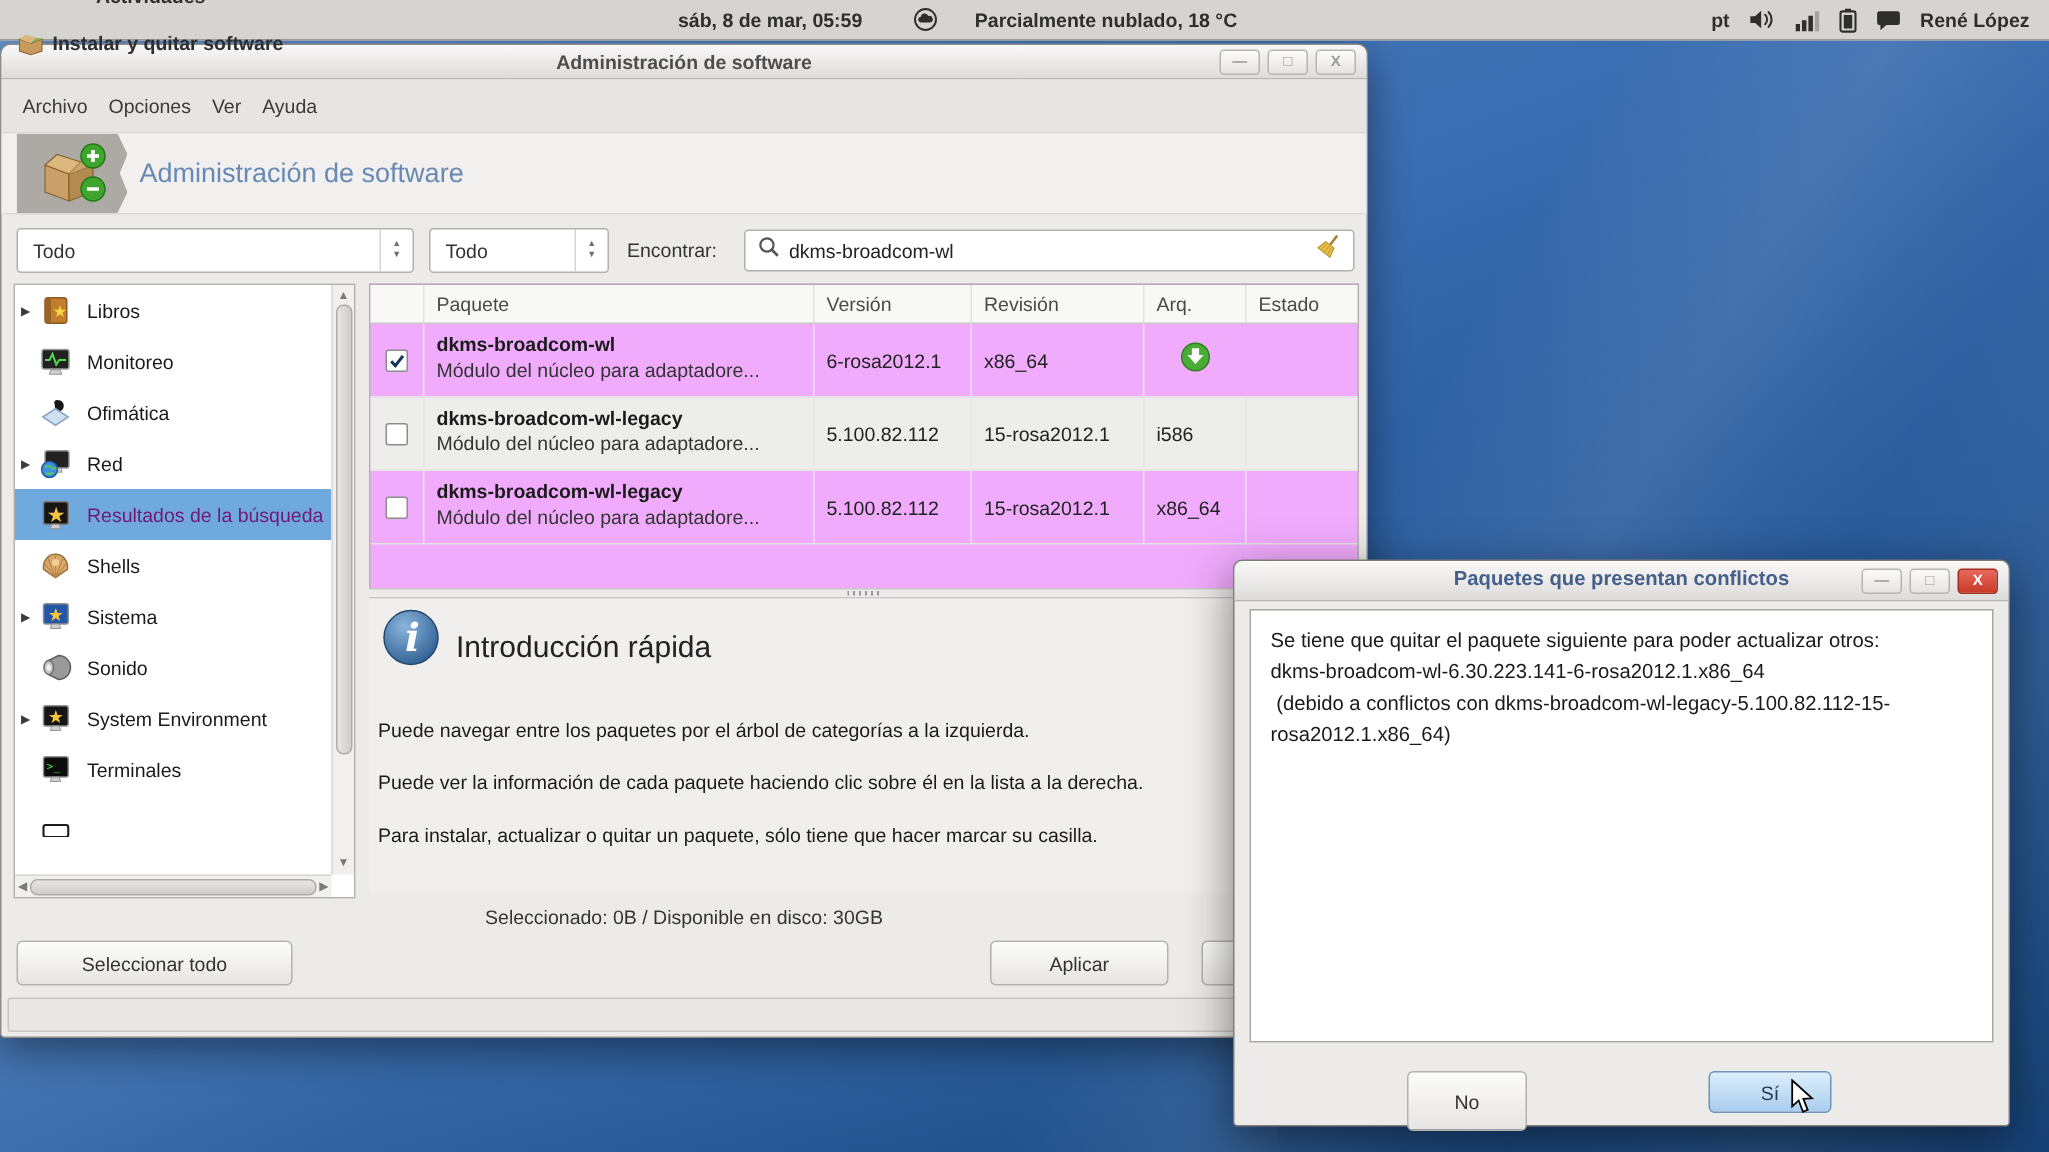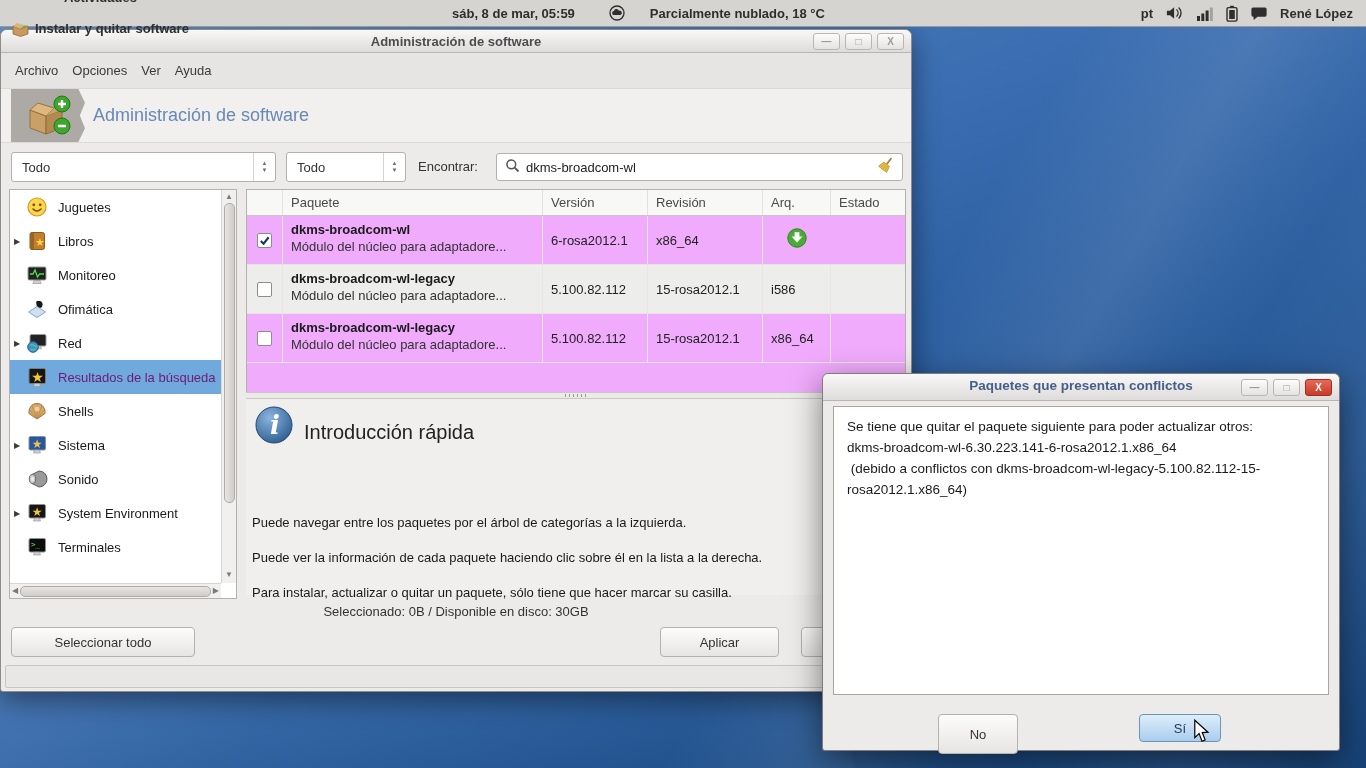--- a/index.html
+++ b/index.html
@@ -101,21 +101,21 @@
   .c-val { display:flex; align-items:center; padding-left:8px; font-size:13px; color:#222; }
   .c-status { display:flex; align-items:center; justify-content:center; }
 
   
   .splitter { position:absolute; left:245px; top:362px; width:660px; height:7px; background:#ecebea;
     border-top:1px solid #c9c7c5; border-bottom:1px solid #c9c7c5; display:flex; align-items:center; justify-content:center; }
   .grip { width:22px; height:3px; background:repeating-linear-gradient(90deg,#9a9a9a 0 1px,transparent 1px 4px); }
   .info-panel { position:absolute; left:245px; top:369px; width:660px; height:196px; background:#f0efee; }
   .info-icon { position:absolute; left:8px; top:6px; }
   .info-heading { position:absolute; left:58px; top:22px; font-size:20px; color:#222; }
-  .info-p { position:absolute; left:6px; font-size:13px; color:#1a1a1a; white-space:nowrap;margin-top:36px; }
+  .info-p { position:absolute; left:6px; font-size:13px; color:#1a1a1a; white-space:nowrap; }
 
   .status-line { position:absolute; left:0; top:574px; width:100%; text-align:center; font-size:13px; color:#333; }
   .btn-selectall { position:absolute; left:10px; top:597px; width:184px; height:30px; }
   .btn-apply { position:absolute; left:659px; top:597px; width:119px; height:30px; }
   .btn-partial { position:absolute; left:800px; top:597px; width:106px; height:30px; }
   .bottom-strip { position:absolute; left:4px; top:635px; width:904px; height:23px; background:#e9e7e5;
     border:1px solid #c8c6c3; border-radius:2px; }
 
   
   .dialog { position:absolute; left:822px; top:373px; width:518px; height:378px; background:#ecebea;
@@ -260,32 +260,20 @@
             <path d="M4.5,7 h7 l1.6,6.5 h-10.2 z" fill="#e6c049" stroke="#b8912c" stroke-width=".7"></path>
             <path d="M6,8 l-.6,5 M8,8 l0,5 M10,8 l.6,5" stroke="#b8912c" stroke-width=".6"></path>
           </g>
         </svg>
     </span>
   </div>
 
   <div class="sidebar">
     <div class="sb-list">
       <div class="sb-item">
-        <span class="exp"></span>
-        <span class="si">
-            <svg width="22" height="22" viewBox="0 0 22 22">
-              <circle cx="11" cy="11" r="9" fill="#ffd64a" stroke="#cf9a26" stroke-width="1.2"></circle>
-              <circle cx="7.8" cy="8.8" r="1.4" fill="#7a4a00"></circle>
-              <circle cx="14.2" cy="8.8" r="1.4" fill="#7a4a00"></circle>
-              <path d="M7,13 Q11,17 15,13" stroke="#7a4a00" stroke-width="1.6" fill="none" stroke-linecap="round"></path>
-            </svg>
-          </span>
-        <span class="sb-label">Juguetes</span>
-      </div>
-      <div class="sb-item">
         <span class="exp">▶</span>
         <span class="si">
             <svg width="22" height="22" viewBox="0 0 22 22">
               <rect x="4" y="2.5" width="14.5" height="17" rx="2" fill="#c17f2e" stroke="#8a5a20"></rect>
               <rect x="4" y="2.5" width="4" height="17" rx="1.5" fill="#9a6524"></rect>
               <text x="9" y="15.5" font-size="11" fill="#ffd24a">★</text>
             </svg>
           </span>
         <span class="sb-label">Libros</span>
       </div>

